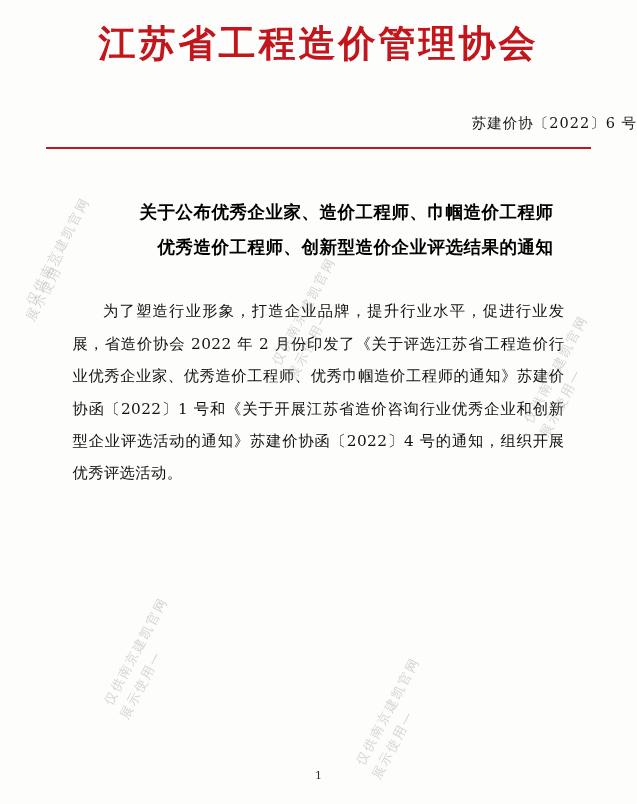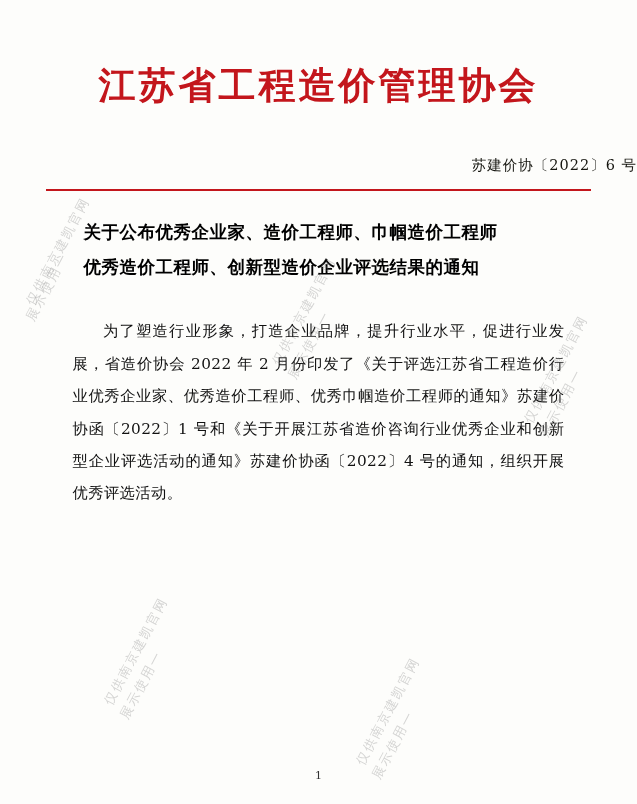--- a/index.html
+++ b/index.html
@@ -17,21 +17,21 @@
   .page {
     position: relative;
     width: 637px;
     height: 804px;
     background: #fdfdfb;
     overflow: hidden;
   }
 
   
   .doc-header {
-    padding-top: 62px;
+    padding-top: 20px;
     text-align: center;
   }
   .org-title {
     color: #c3161c;
     font-family: "DejaVu Serif", serif;
     font-weight: bold;
     font-size: 37px;
     letter-spacing: 3px;
     line-height: 1.25;
     white-space: nowrap;
@@ -45,23 +45,23 @@
   }
   .red-rule {
     margin: 14px auto 0 auto;
     width: 545px;
     height: 2px;
     background: #c3161c;
   }
 
   
   .doc-title {
-    margin: 24px auto 0 auto;
+    margin: 46px auto 0 auto;
     width: 470px;
-    text-align: left;
+    text-align: right;
     font-size: 17.5px;
     font-weight: bold;
     line-height: 2.0;
     color: #000;
     letter-spacing: 0.5px;
   }
 
   
   .doc-body {
     margin: 30px auto 0 auto;

